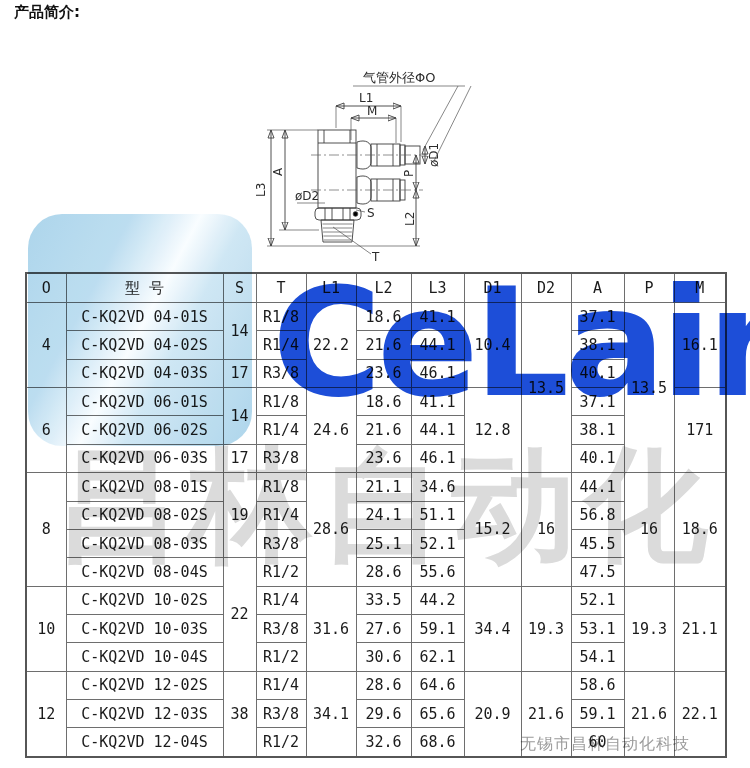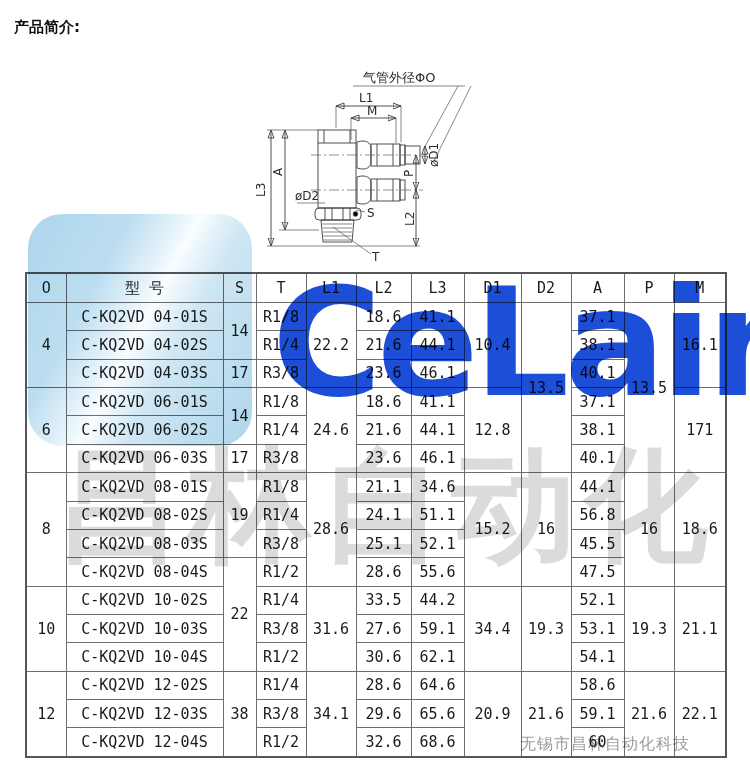--- a/index.html
+++ b/index.html
@@ -2,21 +2,21 @@
 <html><head>
 <meta charset="utf-8">
 <style>
   html,body{margin:0;padding:0;}
   body{
     width:750px;height:768px;position:relative;overflow:hidden;
     background:#ffffff;
     font-family:"DejaVu Sans Mono", monospace;
   }
   .page-title{
-    position:absolute;left:14px;top:18px;
+    position:absolute;left:14px;top:3px;
     font-family:"DejaVu Sans", sans-serif;
     font-size:15px;font-weight:bold;color:#111;
   }
   
   .diagram{
     position:absolute;left:253px;top:60px;width:250px;height:212px;
   }
   .diagram line,.diagram rect,.diagram path{
     stroke:#3c3c3c;stroke-width:0.9;fill:none;
   }

